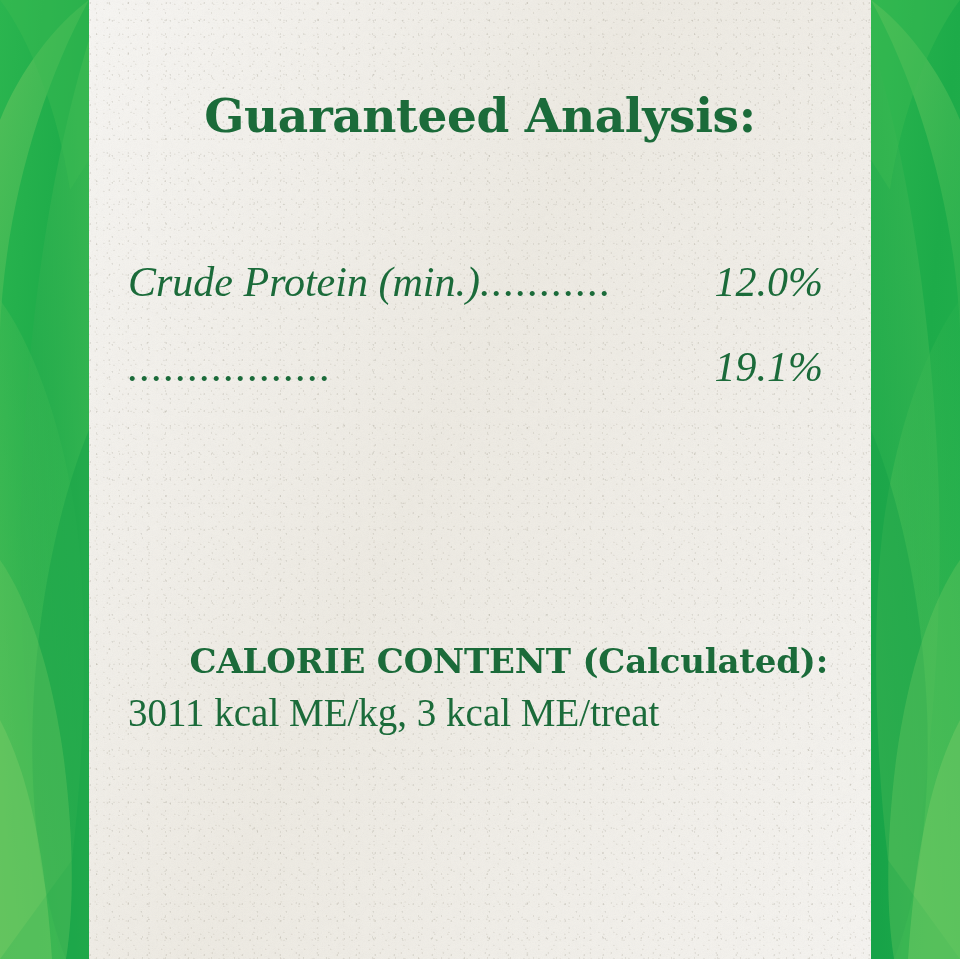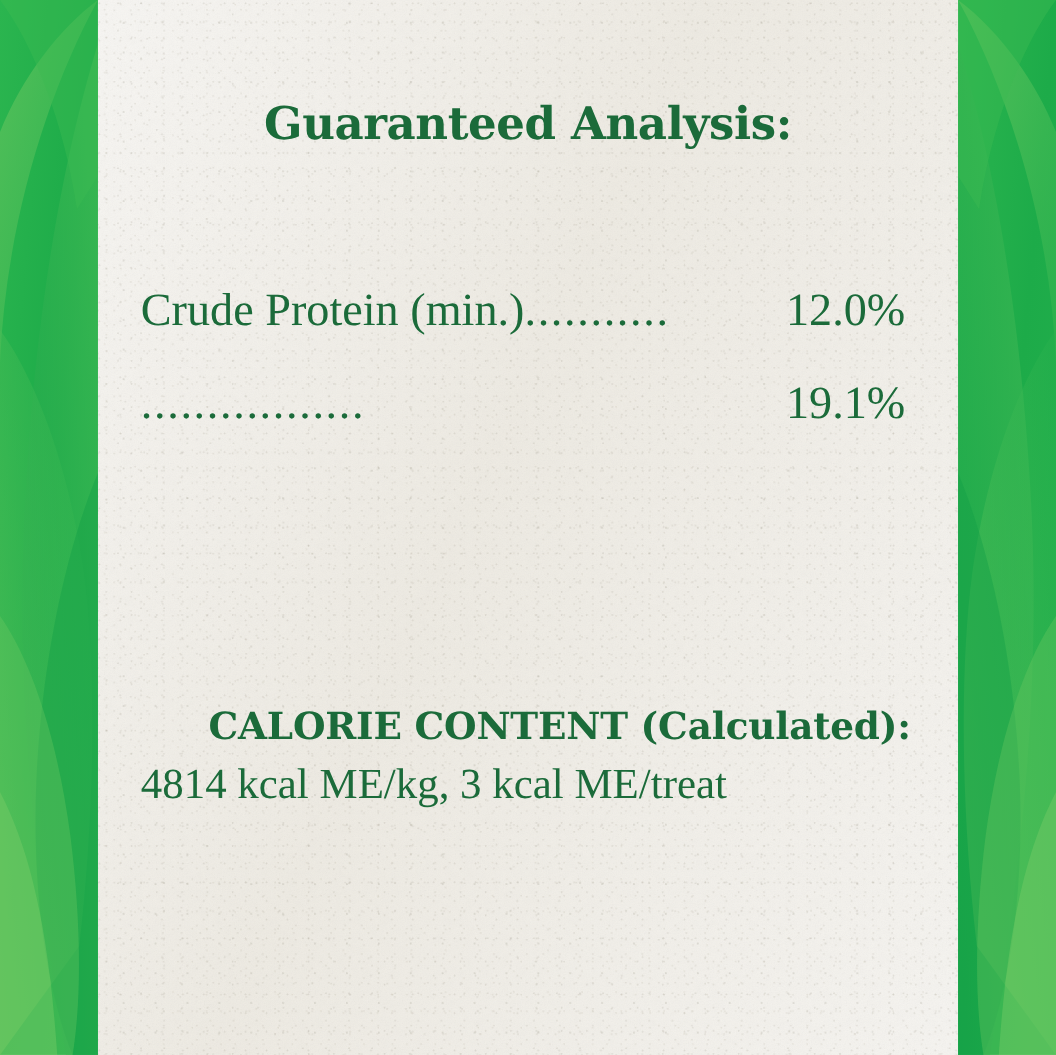--- a/index.html
+++ b/index.html
@@ -77,40 +77,41 @@
 
   .title {
     position: absolute;
     left: 0;
     right: 0;
     top: 88px;
     text-align: center;
     color: #1b6b3a;
     font-family: "DejaVu Serif", "Liberation Serif", serif;
     font-weight: bold;
-    font-size: 41px;
+    font-size: 47px;
     letter-spacing: -0.4px;
     white-space: nowrap;
   }
 
   .ga-list {
     position: absolute;
     left: 40px;
     width: 695px;
     top: 240px;
   }
   .ga-row {
     display: flex;
     align-items: baseline;
     color: #1b6b3a;
     font-family: "Liberation Serif", "DejaVu Serif", serif;
     font-size: 42px;
     line-height: 85px;
     height: 85px;
     white-space: nowrap;
+    font-style: italic;
   }
   .ga-label { flex: 0 0 auto; }
   .ga-dots {
     flex: 1 1 auto;
     overflow: hidden;
     white-space: nowrap;
     letter-spacing: 1.5px;
     font-size: 42px;
     margin: 0 0 0 0;
   }
@@ -252,17 +253,17 @@
       <div class="ga-row">
         <span class="ga-dots">.................</span>
         <span class="ga-value">19.1%</span>
       </div>
 
 
     </div>
 
     <div class="calorie-block">
       <div class="calorie-heading">CALORIE CONTENT (Calculated):</div>
-      <div class="calorie-value">4814 kcal ME/kg, 3 kcal ME/treat</div>
+      <div class="calorie-value">3011 kcal ME/kg, 3 kcal ME/treat</div>
     </div>
 
   </div>
 </div>
 
 </body></html>

